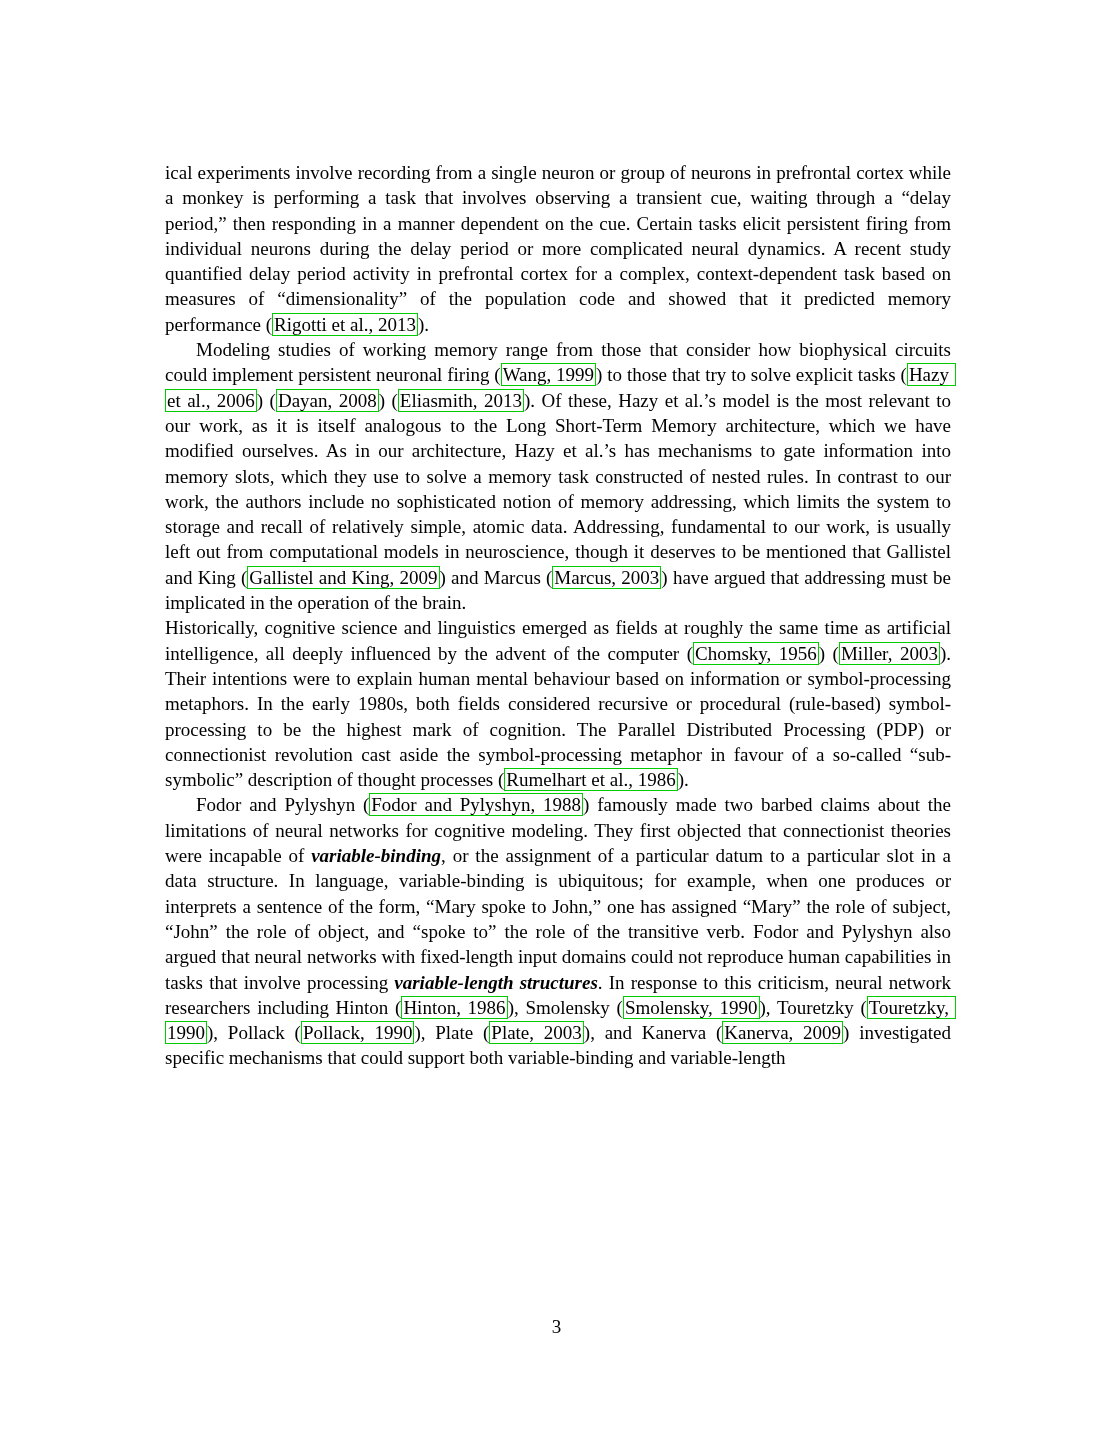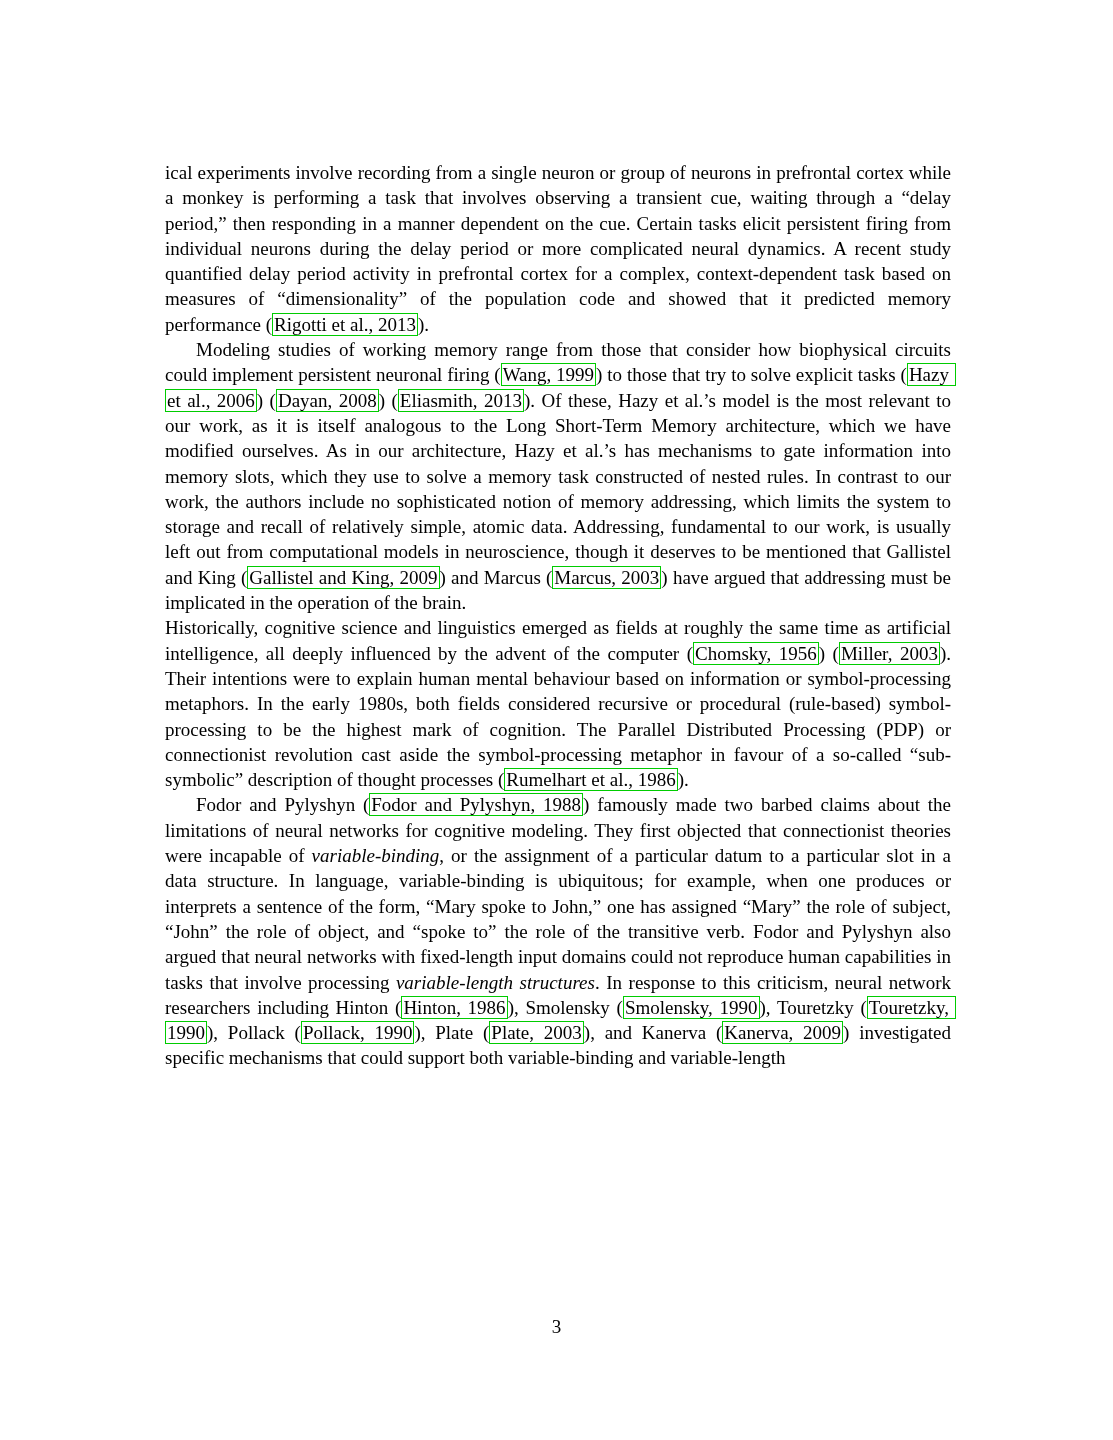--- a/index.html
+++ b/index.html
@@ -24,21 +24,21 @@
   }
   .para { margin: 0; }
   .para.indent { text-indent: 31px; }
   .seg { white-space: pre-wrap; margin-top: 40px; }
   .seg-cite {
     border: 1px solid var(--cite-border, #00cc00);
     padding: 0 1px;
     box-decoration-break: clone;
     -webkit-box-decoration-break: clone;
   }
-  .seg-italic { font-style: italic; }
+  .seg-italic { font-style: italic; font-weight: bold; }
   .section-heading {
     font-size: 22.5px;
     line-height: 27px;
     font-weight: bold;
     text-align: left;
     margin-top: 39px;
     margin-bottom: 19px;
   }
   .sec-num { display: inline-block; width: 63px; }
   .page-number {

